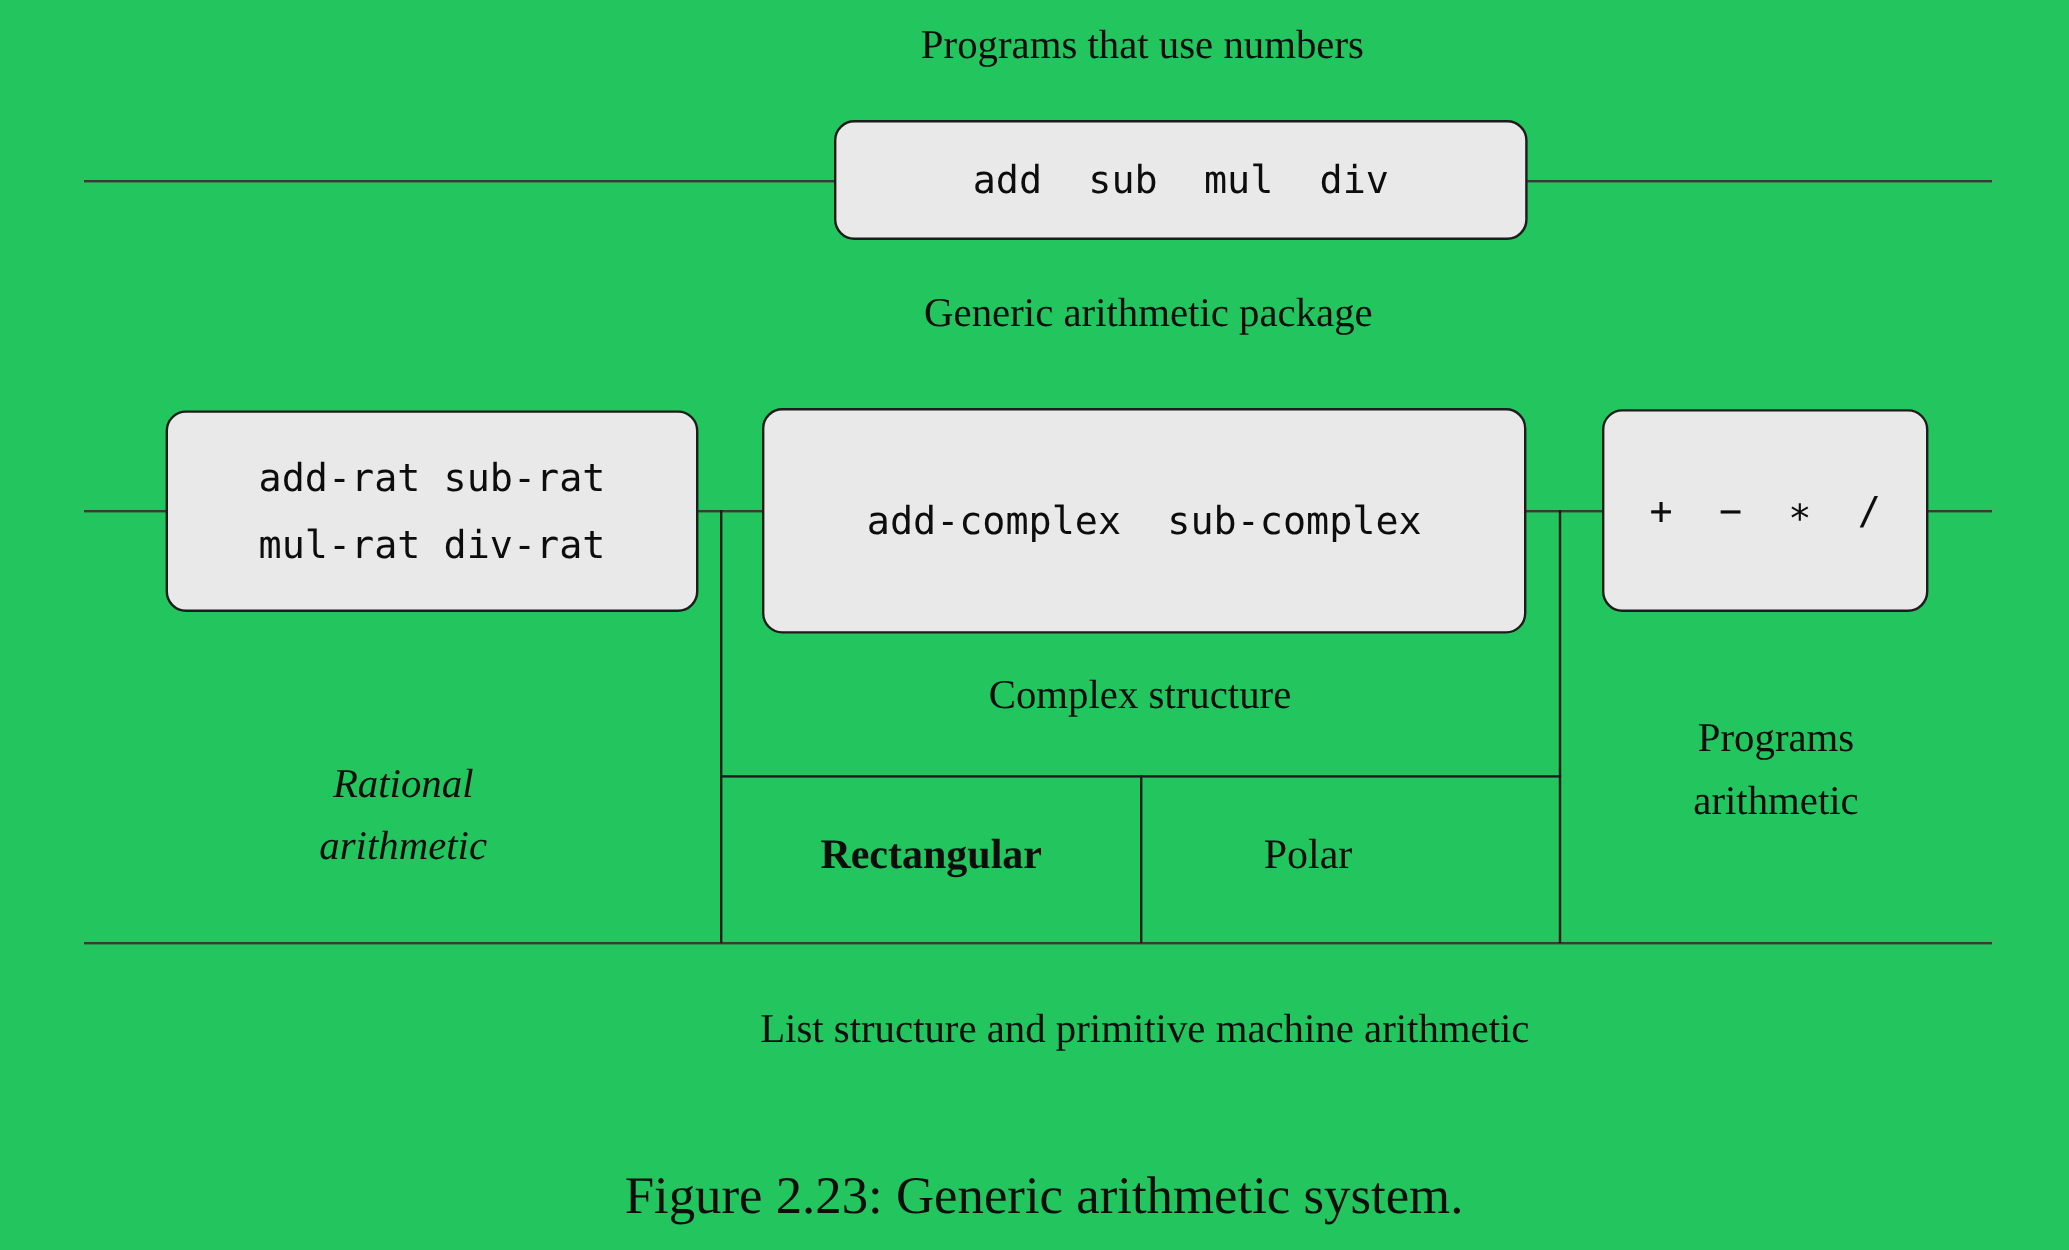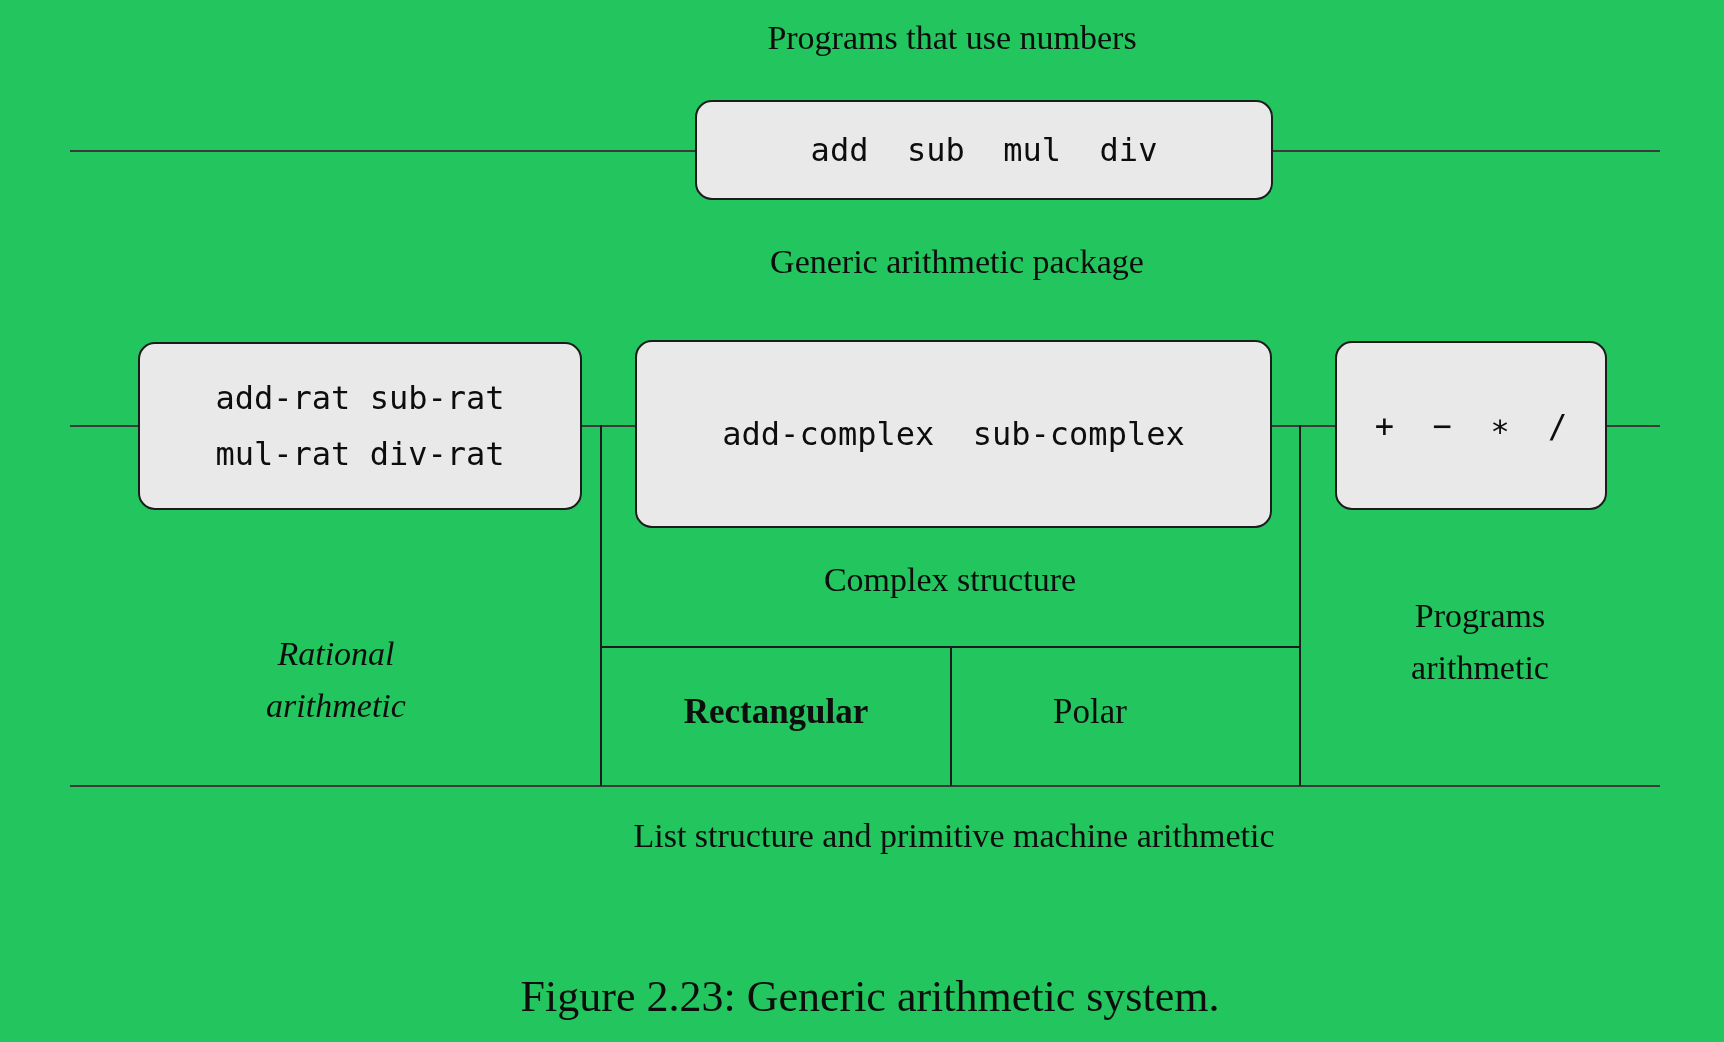--- a/index.html
+++ b/index.html
@@ -98,17 +98,17 @@
   <div class="label" style="left:336px; top:680px;font-style:italic;"><span>Rational</span><br><span>arithmetic</span></div>
 
   <div class="label" style="left:950px; top:580px;">Complex structure</div>
 
   <div class="label" style="left:1480px; top:642px;"><span>Programs</span><br><span>arithmetic</span></div>
 
   <div class="label" style="left:776px; top:712px; font-size:35px;font-weight:bold;">Rectangular</div>
 
   <div class="label" style="left:1090px; top:712px; font-size:35px;">Polar</div>
 
-  <div class="label" style="left:954px; top:836px;">List structure and primitive machine arithmetic</div>
+  <div class="label" style="left:954px; top:858px;">List structure and primitive machine arithmetic</div>
 
   <div class="caption" style="left:870px; top:996px;"><span class="bold">Figure 2.23:</span><span> Generic arithmetic system.</span></div>
 
 </div>
 
 </body></html>

